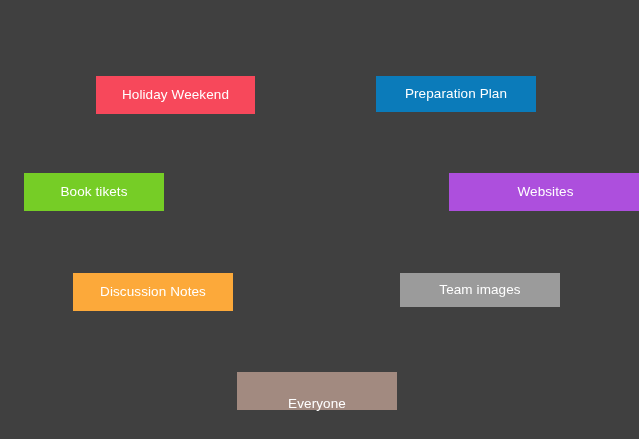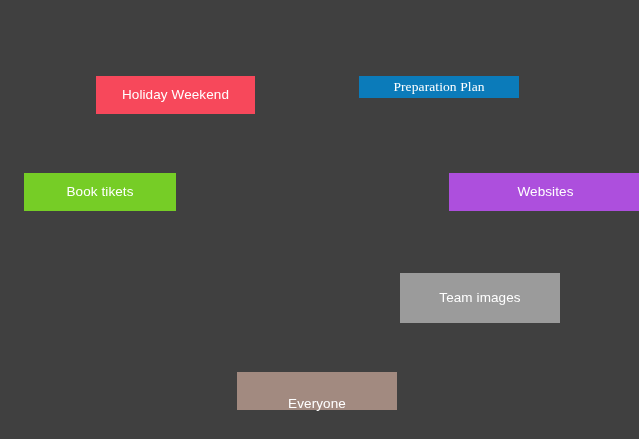--- a/index.html
+++ b/index.html
@@ -36,25 +36,25 @@
     user-select: none;
     -webkit-font-smoothing: antialiased;
   }
   .node-label {
     display: block;
     padding: 0 6px;
   }
 
   
   .n-holiday-weekend   { left: 96px;  top: 76px;  width: 159px; height: 38px; }
-  .n-preparation-plan  { left: 359px; top: 76px;  width: 160px; height: 22px; font-family: Liberation Serif, serif; }
-  .n-book-tikets       { left: 24px;  top: 173px; width: 152px; height: 38px; align-items: center; }
+  .n-preparation-plan  { left: 376px; top: 76px;  width: 160px; height: 36px; }
+  .n-book-tikets       { left: 24px;  top: 173px; width: 140px; height: 38px; align-items: center; }
   .n-websites          { left: 449px; top: 173px; width: 193px; height: 38px; }
   .n-discussion-notes  { left: 73px;  top: 273px; width: 160px; height: 38px; }
-  .n-team-images       { left: 400px; top: 273px; width: 160px; height: 50px; }
+  .n-team-images       { left: 400px; top: 273px; width: 160px; height: 34px; }
   .n-everyone          { left: 237px; top: 372px; width: 160px; height: 38px; align-items: flex-end; }
 </style>
 </head>
 <body>
 
 <div id="canvas" style="background-color: #404040;">
 
   <div class="node n-holiday-weekend" style="background-color: rgb(247, 72, 91);">
     <span class="node-label">Holiday Weekend</span>
   </div>
@@ -64,20 +64,23 @@
   </div>
 
   <div class="node n-book-tikets" style="background-color: rgb(118, 205, 38);">
     <span class="node-label">Book tikets</span>
   </div>
 
   <div class="node n-websites" style="background-color: rgb(173, 79, 221);">
     <span class="node-label">Websites</span>
   </div>
 
+  <div class="node n-discussion-notes" style="background-color: rgb(252, 169, 58);">
+    <span class="node-label">Discussion Notes</span>
+  </div>
 
   <div class="node n-team-images" style="background-color: rgb(155, 155, 155);">
     <span class="node-label">Team images</span>
   </div>
 
   <div class="node n-everyone" style="background-color: rgb(162, 138, 128);">
     <span class="node-label">Everyone</span>
   </div>
 
 </div>

